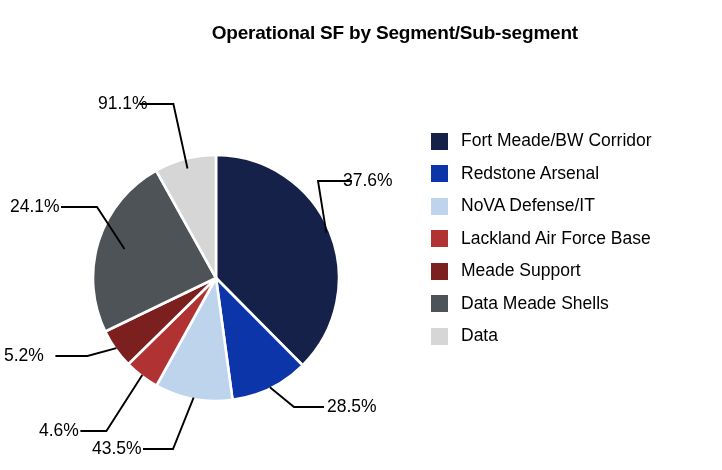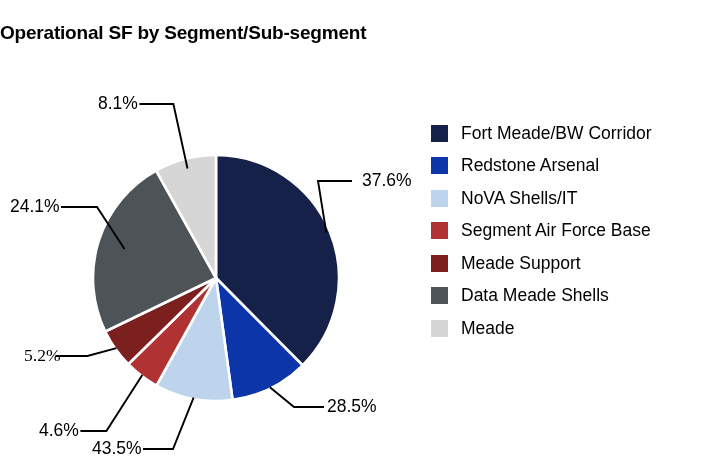--- a/index.html
+++ b/index.html
@@ -13,21 +13,21 @@
     height: 470px;
     background: #ffffff;
     overflow: hidden;
     font-family: "Liberation Sans", sans-serif;
   }
   #chart-title {
     position: absolute;
     left: 0;
     top: 22px;
     width: 578px;
-    text-align: left;
+    text-align: right;
     font-size: 19px;
     font-weight: bold;
     color: #000000;
     letter-spacing: -0.2px;
   }
   #pie-area {
     position: absolute;
     left: 0;
     top: 0;
     width: 440px;
@@ -46,21 +46,21 @@
     font-family: "Liberation Sans", sans-serif;
   }
   #legend {
     position: absolute;
     left: 431px;
     top: 117px;
     width: 280px;
   }
   .legend-row {
     display: flex;
-    align-items: center;
+    align-items: flex-end;
     height: 32.5px;
   }
   .legend-swatch {
     width: 17px;
     height: 17px;
     flex: 0 0 17px;
     margin-right: 13px;
   }
   .legend-label {
     font-size: 17.5px;
@@ -88,53 +88,53 @@
       </svg>
     <svg id="leader-svg" width="440" height="470">
         <polyline points="326.3,232.6 318.0,181.0 352.0,181.0" fill="none" stroke="#000000" stroke-width="1.9"></polyline>
         <polyline points="269.9,387.2 294.0,407.0 324.0,407.0" fill="none" stroke="#000000" stroke-width="1.9"></polyline>
         <polyline points="193.6,397.7 173.0,449.0 143.0,449.0" fill="none" stroke="#000000" stroke-width="1.9"></polyline>
         <polyline points="142.3,375.0 106.4,431.0 80.4,431.0" fill="none" stroke="#000000" stroke-width="1.9"></polyline>
         <polyline points="116.4,348.1 87.4,356.0 55.4,356.0" fill="none" stroke="#000000" stroke-width="1.9"></polyline>
         <polyline points="124.5,249.1 97.0,207.0 61.0,207.0" fill="none" stroke="#000000" stroke-width="1.9"></polyline>
         <polyline points="187.5,168.5 173.4,104.0 139.4,104.0" fill="none" stroke="#000000" stroke-width="1.9"></polyline>
       </svg>
-  <div class="pct-label" style="left: 362px; top: 170px;">37.6%</div>
+  <div class="pct-label" style="left: 343px; top: 170px;">37.6%</div>
       <div class="pct-label" style="left: 327px; top: 396px;">28.5%</div>
       <div class="pct-label" style="left: 92px; top: 438px;">43.5%</div>
       <div class="pct-label" style="left: 39px; top: 420px;">4.6%</div>
-      <div class="pct-label" style="left: 24px; top: 345px; font-family: Liberation Serif, serif;">5.2%</div>
+      <div class="pct-label" style="left: 4px; top: 345px;">5.2%</div>
       <div class="pct-label" style="left: 10px; top: 196px;">24.1%</div>
-      <div class="pct-label" style="left: 98px; top: 93px;">8.1%</div>
+      <div class="pct-label" style="left: 98px; top: 93px;">91.1%</div>
     </div>
 
   <div id="legend">
       <div class="legend-row">
         <span class="legend-swatch" style="background: rgb(22, 33, 74);"></span>
         <span class="legend-label">Fort Meade/BW Corridor</span>
       </div>
       <div class="legend-row">
         <span class="legend-swatch" style="background: rgb(11, 53, 168);"></span>
         <span class="legend-label">Redstone Arsenal</span>
       </div>
       <div class="legend-row">
         <span class="legend-swatch" style="background: rgb(189, 212, 236);"></span>
-        <span class="legend-label">NoVA Shells/IT</span>
+        <span class="legend-label">NoVA Defense/IT</span>
       </div>
       <div class="legend-row">
         <span class="legend-swatch" style="background: rgb(176, 50, 50);"></span>
-        <span class="legend-label">Segment Air Force Base</span>
+        <span class="legend-label">Lackland Air Force Base</span>
       </div>
       <div class="legend-row">
         <span class="legend-swatch" style="background: rgb(123, 31, 31);"></span>
         <span class="legend-label">Meade Support</span>
       </div>
       <div class="legend-row">
         <span class="legend-swatch" style="background: rgb(77, 83, 86);"></span>
         <span class="legend-label">Data Meade Shells</span>
       </div>
       <div class="legend-row">
         <span class="legend-swatch" style="background: rgb(214, 214, 214);"></span>
-        <span class="legend-label">Meade</span>
+        <span class="legend-label">Data</span>
       </div>
     </div>
 
 </div>
 
 </body></html>

